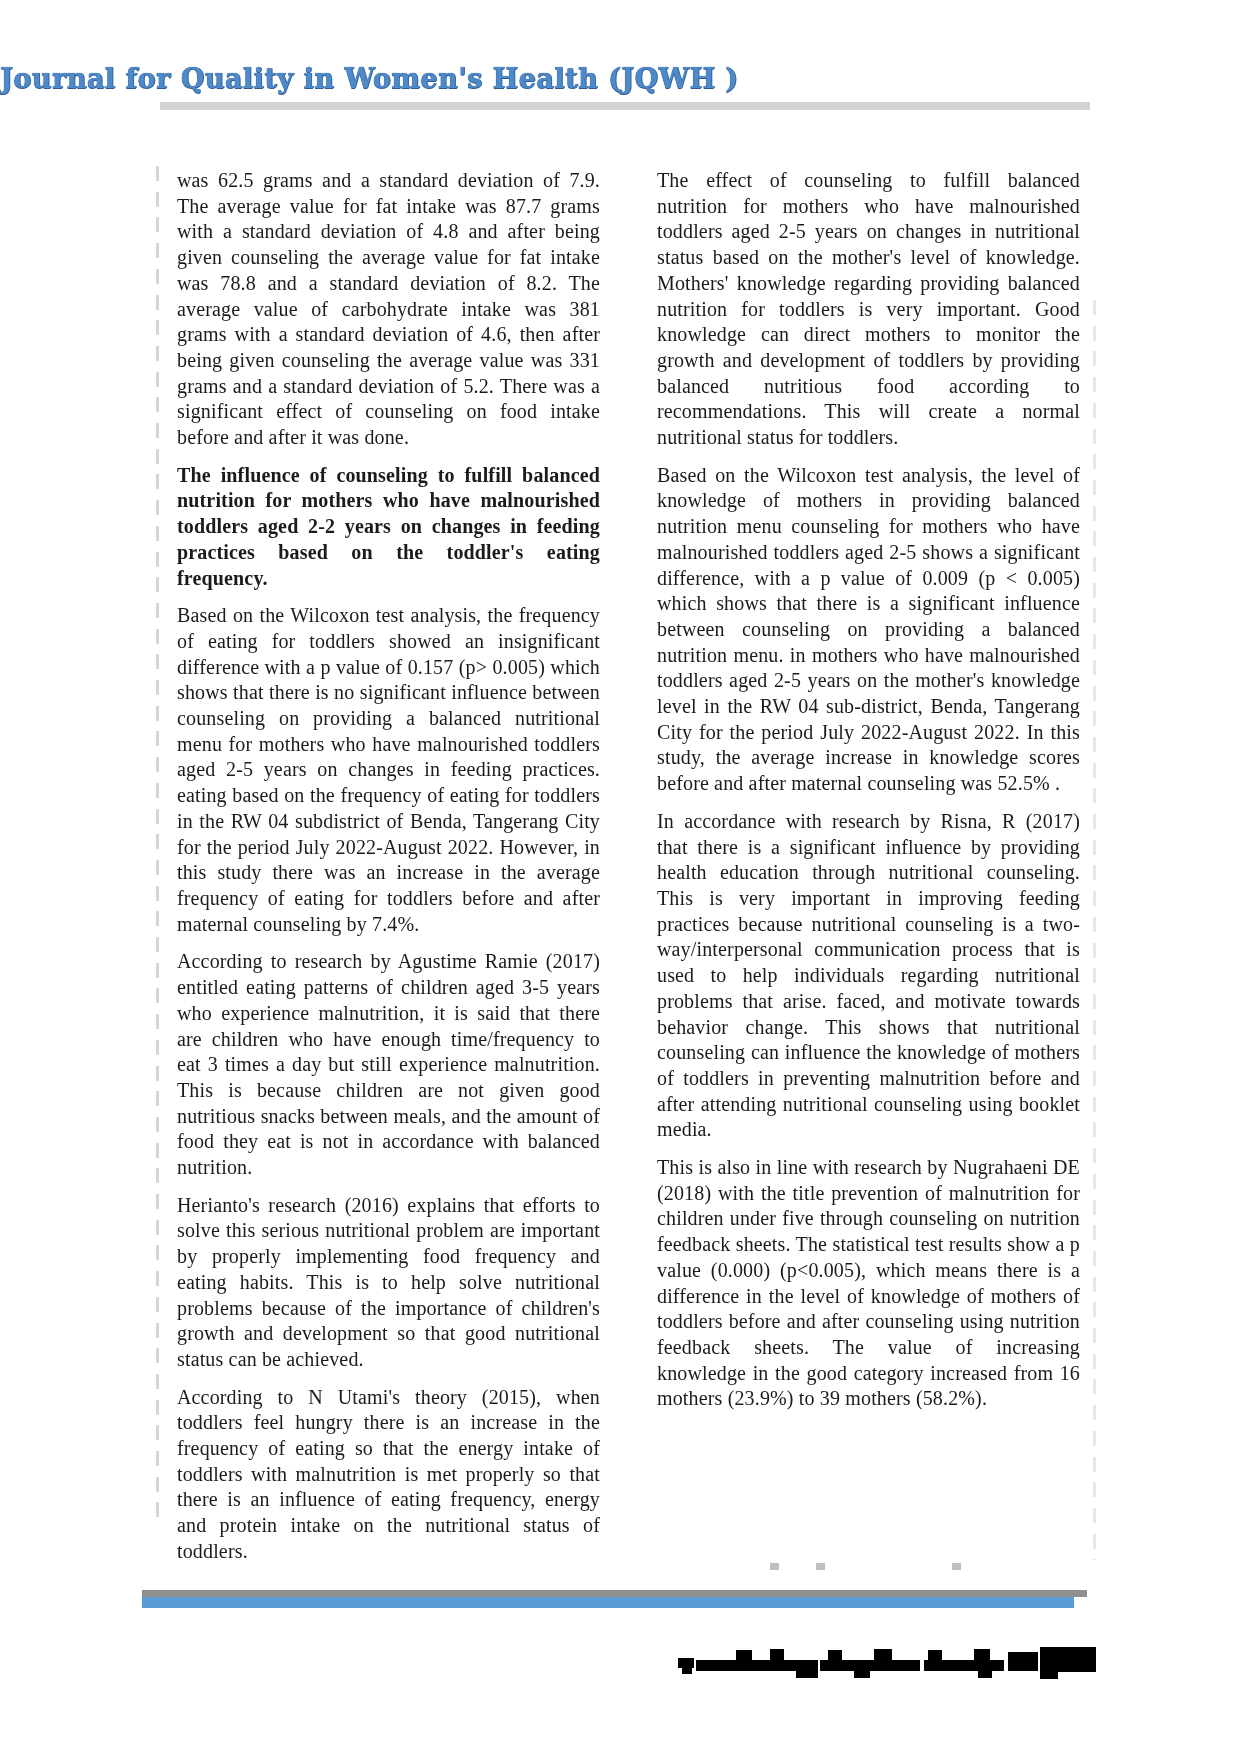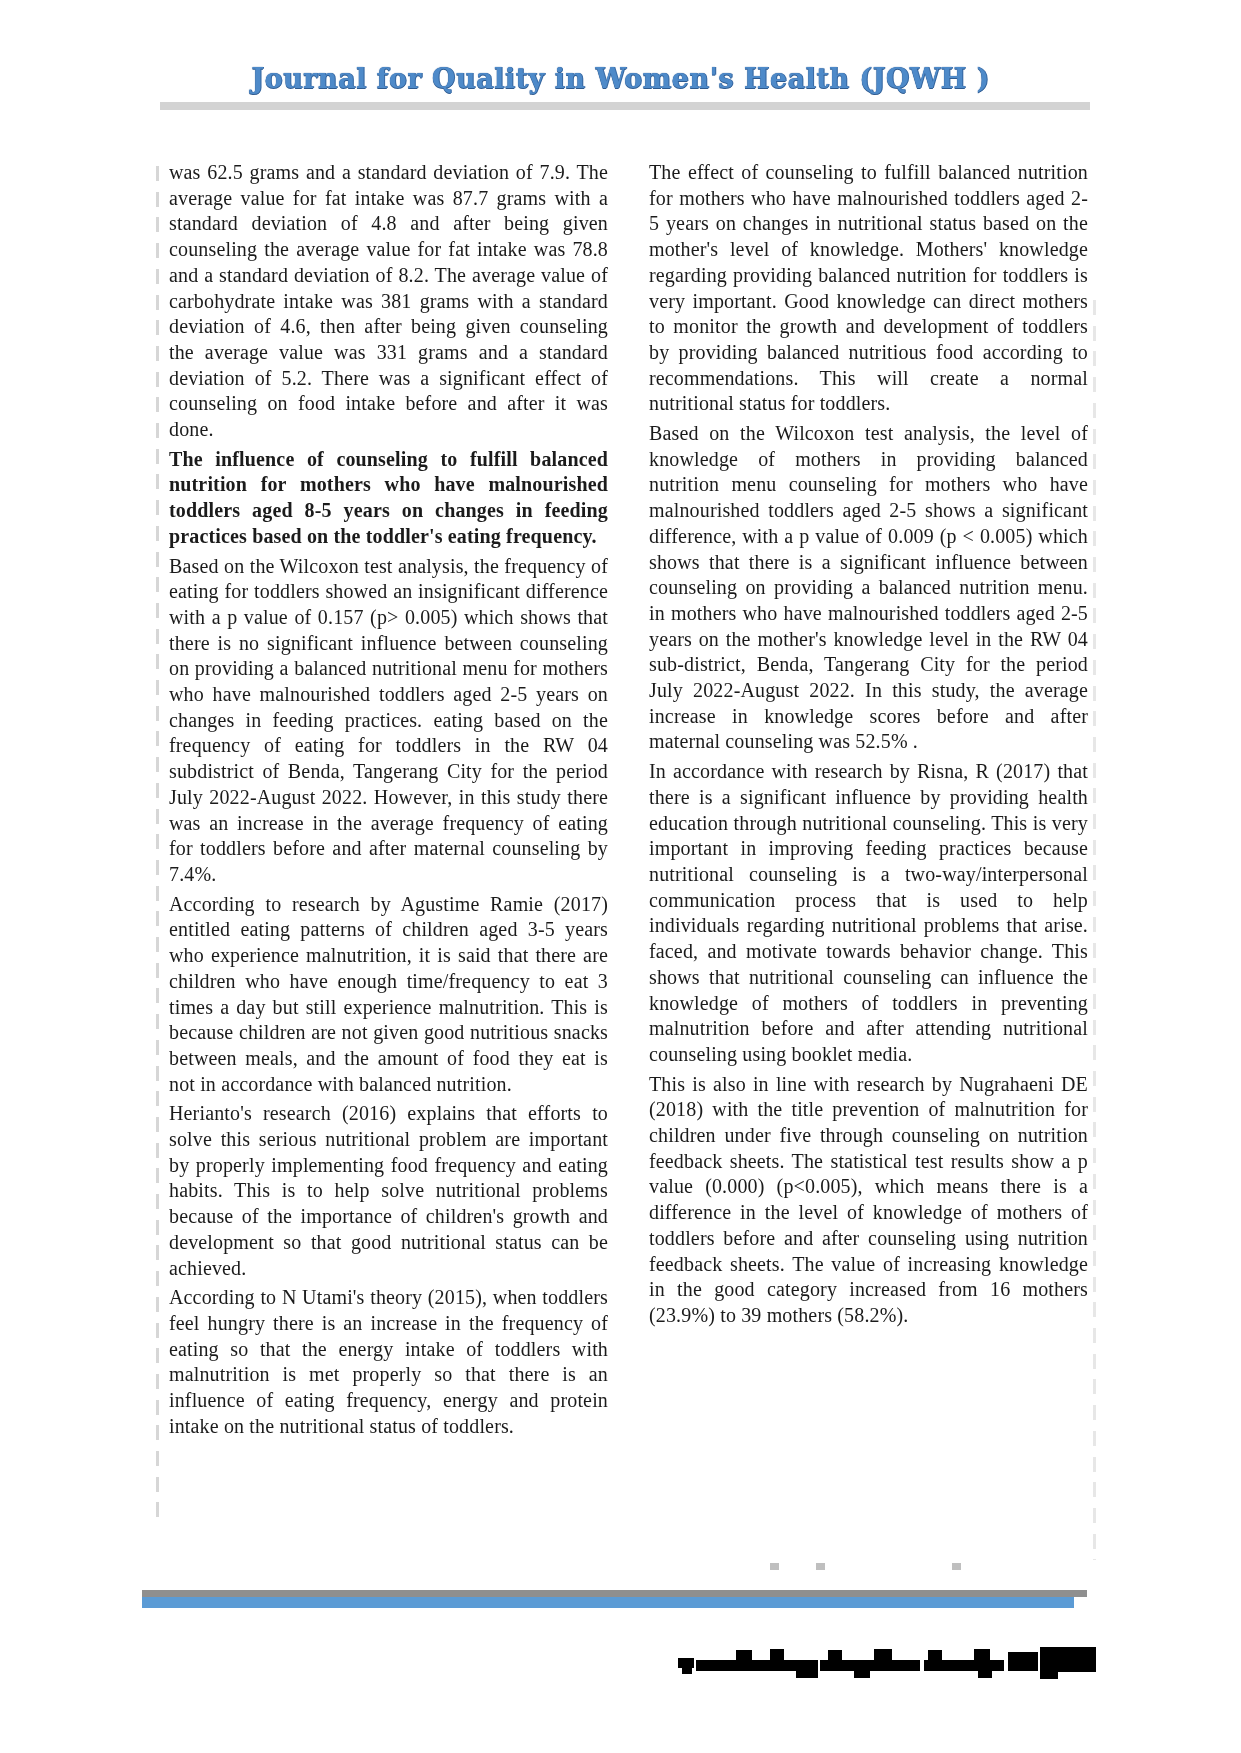--- a/index.html
+++ b/index.html
@@ -2,36 +2,36 @@
 <html><head>
 <meta charset="utf-8">
 <style>
   html,body{margin:0;padding:0;background:#ffffff;}
   .page{
     position:relative;width:1241px;height:1753px;background:#ffffff;
     font-family:"Liberation Serif",serif;color:#1b1b1b;overflow:hidden;
   }
   
   .journal-title{
-    position:absolute;top:62px;left:0;width:100%;text-align:center;
+    position:absolute;top:62px;left:0;width:100%;
     font-family:"DejaVu Serif",serif;font-weight:bold;font-size:27px;line-height:34px;
     color:#4e8ac9;letter-spacing:.5px;z-index:2;
     text-shadow:0 1px 0 #2e5a8f, 1px 0 0 #3a6ba5, 0 0 1px #26528c;
   }
   .header-rule{
     position:absolute;top:102px;left:160px;width:930px;height:8px;
     background:#d3d3d3;z-index:1;
   }
   
   .column{
     position:absolute;top:156px;width:447px;
     font-size:20px;line-height:25.7px;letter-spacing:.15px;
     text-align:justify;z-index:1;
   }
-  .column p{margin:4px;padding:0;}
+  .column p{margin:12px;padding:0;}
   .col-left{left:165px;}
   .col-right{left:645px;}
   .section-heading{font-weight:bold;}
   
   .edge-marks{
     position:absolute;width:3px;z-index:0;
     background:repeating-linear-gradient(to bottom,
       #c9c9c9 0px,#c9c9c9 15px,transparent 15px,transparent 25.7px);
   }
   .edge-left{left:156px;top:166px;height:1360px;opacity:.75;}
@@ -49,21 +49,21 @@
 <div class="page">
 
   <div class="journal-title">Journal for Quality in Women's Health (JQWH )</div>
   <div class="header-rule"></div>
 
   <div class="edge-marks edge-left"></div>
   <div class="edge-marks edge-right"></div>
 
   <div class="column col-left">
     <p>was 62.5 grams and a standard deviation of 7.9. The average value for fat intake was 87.7 grams with a standard deviation of 4.8 and after being given counseling the average value for fat intake was 78.8 and a standard deviation of 8.2. The average value of carbohydrate intake was 381 grams with a standard deviation of 4.6, then after being given counseling the average value was 331 grams and a standard deviation of 5.2. There was a significant effect of counseling on food intake before and after it was done.</p>
-    <p class="section-heading">The influence of counseling to fulfill balanced nutrition for mothers who have malnourished toddlers aged 8-5 years on changes in feeding practices based on the toddler's eating frequency.</p>
+    <p class="section-heading">The influence of counseling to fulfill balanced nutrition for mothers who have malnourished toddlers aged 2-2 years on changes in feeding practices based on the toddler's eating frequency.</p>
     <p>Based on the Wilcoxon test analysis, the frequency of eating for toddlers showed an insignificant difference with a p value of 0.157 (p&gt; 0.005) which shows that there is no significant influence between counseling on providing a balanced nutritional menu for mothers who have malnourished toddlers aged 2-5 years on changes in feeding practices. eating based on the frequency of eating for toddlers in the RW 04 subdistrict of Benda, Tangerang City for the period July 2022-August 2022. However, in this study there was an increase in the average frequency of eating for toddlers before and after maternal counseling by 7.4%.</p>
     <p>According to research by Agustime Ramie (2017) entitled eating patterns of children aged 3-5 years who experience malnutrition, it is said that there are children who have enough time/frequency to eat 3 times a day but still experience malnutrition. This is because children are not given good nutritious snacks between meals, and the amount of food they eat is not in accordance with balanced nutrition.</p>
     <p>Herianto's research (2016) explains that efforts to solve this serious nutritional problem are important by properly implementing food frequency and eating habits. This is to help solve nutritional problems because of the importance of children's growth and development so that good nutritional status can be achieved.</p>
     <p>According to N Utami's theory (2015), when toddlers feel hungry there is an increase in the frequency of eating so that the energy intake of toddlers with malnutrition is met properly so that there is an influence of eating frequency, energy and protein intake on the nutritional status of toddlers.</p>
   </div>
 
   <div class="column col-right">
     <p>The effect of counseling to fulfill balanced nutrition for mothers who have malnourished toddlers aged 2-5 years on changes in nutritional status based on the mother's level of knowledge. Mothers' knowledge regarding providing balanced nutrition for toddlers is very important. Good knowledge can direct mothers to monitor the growth and development of toddlers by providing balanced nutritious food according to recommendations. This will create a normal nutritional status for toddlers.</p>
     <p>Based on the Wilcoxon test analysis, the level of knowledge of mothers in providing balanced nutrition menu counseling for mothers who have malnourished toddlers aged 2-5 shows a significant difference, with a p value of 0.009 (p &lt; 0.005) which shows that there is a significant influence between counseling on providing a balanced nutrition menu. in mothers who have malnourished toddlers aged 2-5 years on the mother's knowledge level in the RW 04 sub-district, Benda, Tangerang City for the period July 2022-August 2022. In this study, the average increase in knowledge scores before and after maternal counseling was 52.5% .</p>
     <p>In accordance with research by Risna, R (2017) that there is a significant influence by providing health education through nutritional counseling. This is very important in improving feeding practices because nutritional counseling is a two-way/interpersonal communication process that is used to help individuals regarding nutritional problems that arise. faced, and motivate towards behavior change. This shows that nutritional counseling can influence the knowledge of mothers of toddlers in preventing malnutrition before and after attending nutritional counseling using booklet media.</p>

